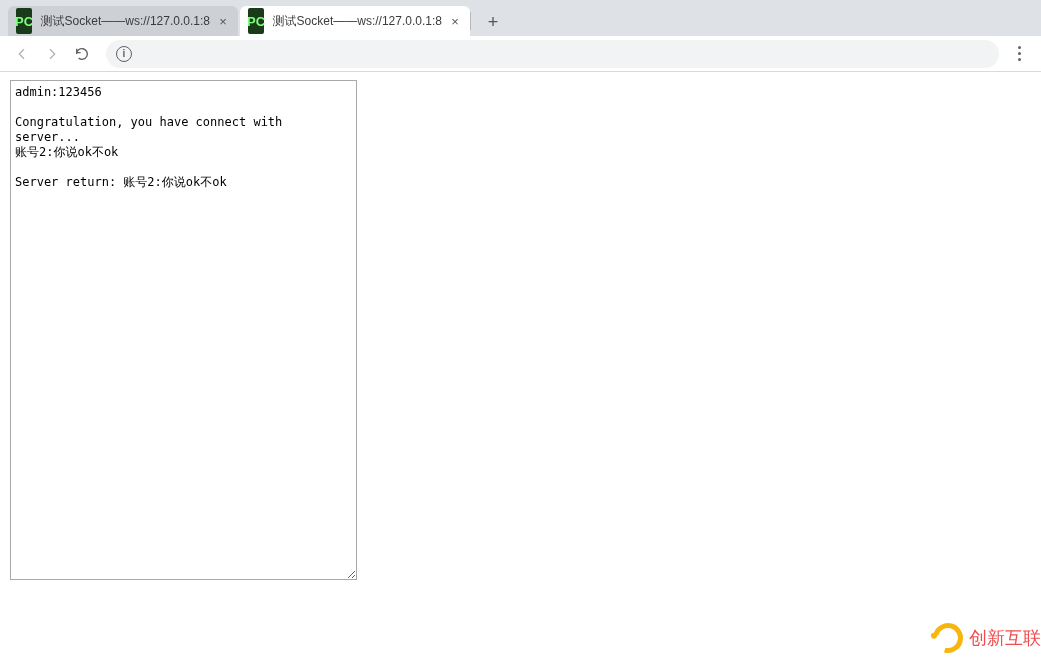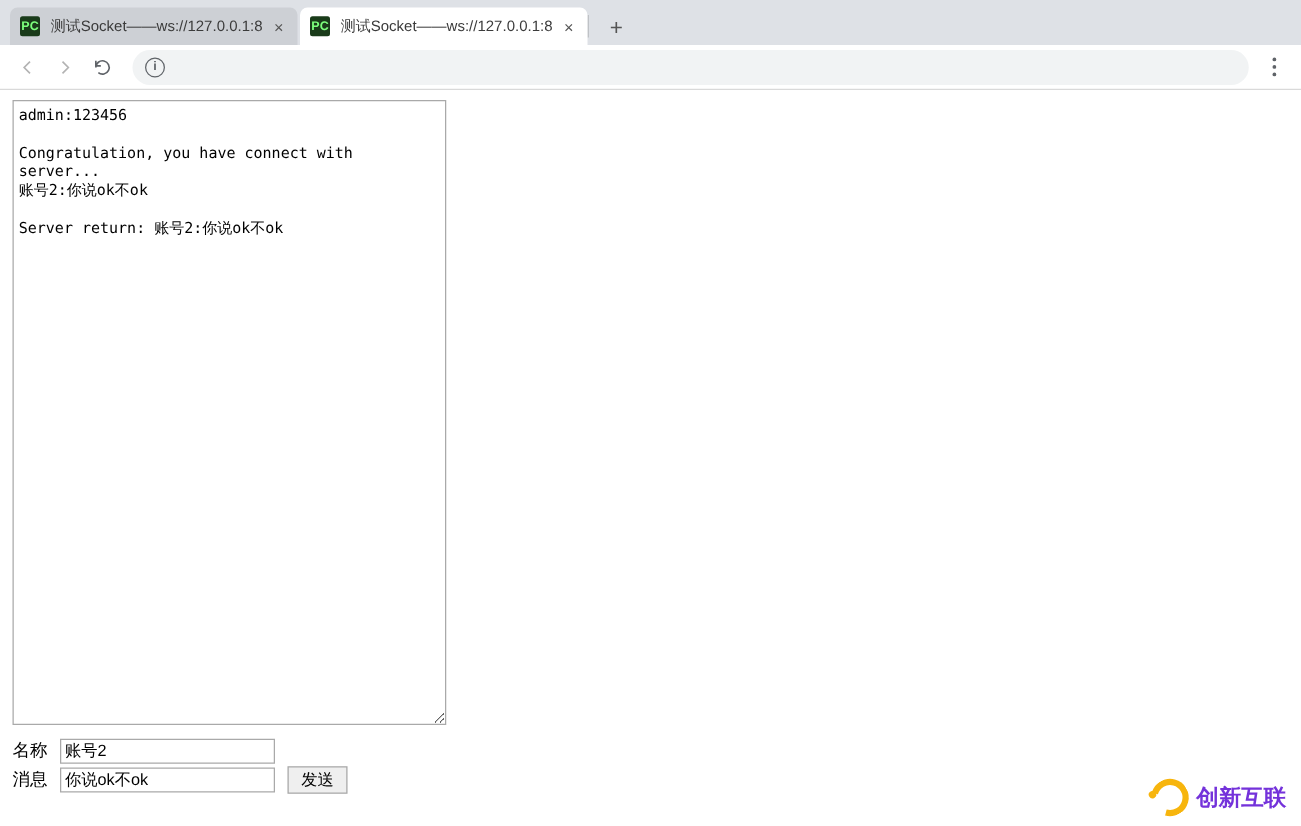--- a/index.html
+++ b/index.html
@@ -2,21 +2,21 @@
 <html><head>
   <meta charset="utf-8">
   <style>
     * { box-sizing: border-box; margin:0; padding:0; }
     html,body { width:1041px; height:661px; font-family: Arial, "Microsoft YaHei", sans-serif; background:#fff; overflow:hidden; }
     .browser-chrome { width:100%; background:#dee1e6; }
     .tab-strip { display:flex; align-items:flex-end; height:36px; padding:6px 8px 0 8px; gap:0; }
     .tab { display:flex; align-items:center; width:230px; height:30px; padding:0 8px; border-radius:6px 6px 0 0; font-size:12px; color:#333; position:relative; gap:6px; cursor:pointer; }
     .tab.active { background:#fff; }
     .tab.inactive { background:#cdd0d5; margin-right:2px;}
-    .tab-favicon { width:16px; height:16px; background:#1a3b1a; color:#7cff7c; font-size:10px; font-weight:bold; display:flex; align-items:center; justify-content:center; border-radius:2px; flex-shrink:0;}
+    .tab-favicon { width:16px; height:26px; background:#1a3b1a; color:#7cff7c; font-size:13px; font-weight:bold; display:flex; align-items:center; justify-content:center; border-radius:2px; flex-shrink:0;}
     .tab-title { white-space:nowrap; overflow:hidden; text-overflow:ellipsis; flex:1; font-size:12px; color:#3b3b3b;text-align:right;}
     .tab-close { width:14px; height:14px; display:flex; align-items:center; justify-content:center; font-size:13px; color:#555; border-radius:50%; cursor:pointer;}
     .new-tab { width:28px; height:28px; display:flex; align-items:center; justify-content:center; font-size:18px; color:#555; margin-left:8px; cursor:pointer;}
     .toolbar { display:flex; align-items:center; height:36px; background:#fff; padding:0 8px; border-bottom:1px solid #d9d9d9; gap:2px;}
     .nav-btn { width:28px; height:28px; display:flex; align-items:center; justify-content:center; color:#5f6368; border-radius:50%; cursor:pointer;}
     .nav-btn.disabled { color:#b3b3b3; cursor:default;}
     .nav-btn svg { width:16px; height:16px; }
     .address-bar { flex:1; display:flex; align-items:center; height:28px; margin:0 4px 0 8px; padding:0 10px; background:#f1f3f4; border-radius:14px; font-size:14px; color:#202124; gap:8px;}
     .info-icon { width:16px; height:16px; display:flex; align-items:center; justify-content:center; border:1.5px solid #5f6368; border-radius:50%; font-size:10px; color:#5f6368; font-weight:bold; flex-shrink:0;}
     .url { white-space:nowrap; overflow:hidden; font-size:14px; }
@@ -24,21 +24,21 @@
     .url .path { color:#6a6a6a; }
     .menu-btn { width:28px; height:28px; display:flex; align-items:center; justify-content:center; color:#5f6368; cursor:pointer; flex-direction:column; gap:3px;}
     .menu-btn span { width:3px; height:3px; background:#5f6368; border-radius:50%; display:block;}
     .page-body { padding:8px 10px; }
     .log-area { width:347px; height:500px; border:1px solid #a9a9a9; resize:both; overflow:auto; padding:4px 4px; font-family: "SimSun","宋体",monospace; font-size:12px; line-height:15px; color:#000; white-space:pre-wrap; background:#fff;}
     .form-area { margin-top:6px; font-size:14px; color:#000; }
     .form-row { display:flex; align-items:center; gap:4px; margin-bottom:2px; font-size:14px;}
     .form-label { width:34px; font-size:14px; }
     .text-input { width:172px; height:20px; border:1px solid #a9a9a9; padding:1px 3px; font-size:13px; font-family:"Microsoft YaHei",sans-serif; }
     .send-btn { height:22px; padding:1px 10px; font-size:13px; font-family:"Microsoft YaHei",sans-serif; border:1px solid #a9a9a9; background:#efefef; cursor:pointer; margin-left:6px;}
-    .watermark { position:fixed; right:12px; bottom:8px; display:flex; align-items:center; gap:6px; font-size:18px; color:#6d28d9; font-weight:700; opacity:0.95;}
+    .watermark { position:fixed; right:0; bottom:8px; display:flex; align-items:center; gap:6px; font-size:18px; color:#ef4444; font-weight:400; opacity:0.95;}
     .watermark .ring { width:30px; height:30px; border:5px solid #f7b100; border-left-color:transparent; border-radius:50%; transform:rotate(-30deg); position:relative;}
     .watermark .ring::after{ content:""; position:absolute; width:6px;height:6px;background:#f7b100;border-radius:50%; top:-2px; left:-4px;}
     .tab-sep { width:0; height:18px; border-left:1px solid #b5b8bc; align-self:center; }
   </style>
 </head>
 <body>
 
 <div class="browser-chrome">
   <div class="tab-strip">
     <div class="tab inactive">
@@ -82,29 +82,18 @@
 </div>
 
 <div class="page-body">
   <textarea class="log-area" id="log-area" readonly="" style="">admin:123456
 
 Congratulation, you have connect with
 server...
 账号2:你说ok不ok
 
 Server return: 账号2:你说ok不ok</textarea>
-  <div class="form-area">
-    <div class="form-row">
-      <div class="form-label">名称</div>
-      <input class="text-input" type="text" value="账号2" style="">
-    </div>
-    <div class="form-row">
-      <div class="form-label">消息</div>
-      <input class="text-input" type="text" value="你说ok不ok" style="">
-      <button class="send-btn">发送</button>
-    </div>
-  </div>
 </div>
 
 <div class="watermark">
   <div class="ring"></div>
   <span>创新互联</span>
 </div>
 
 </body></html>

